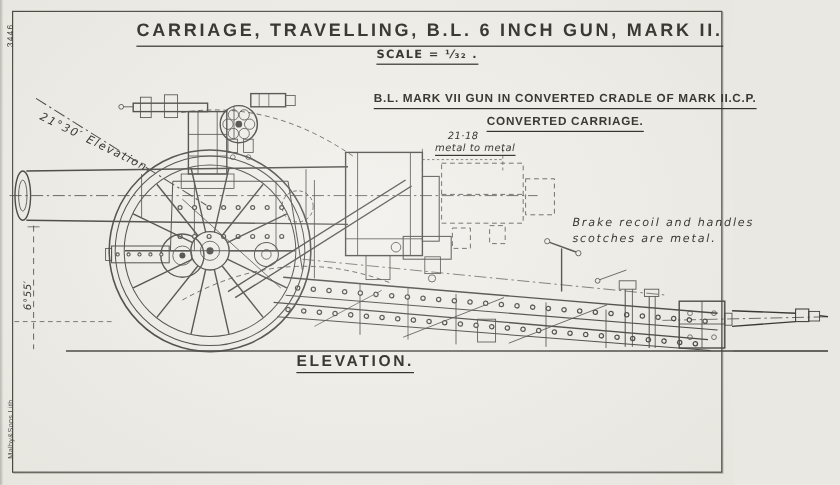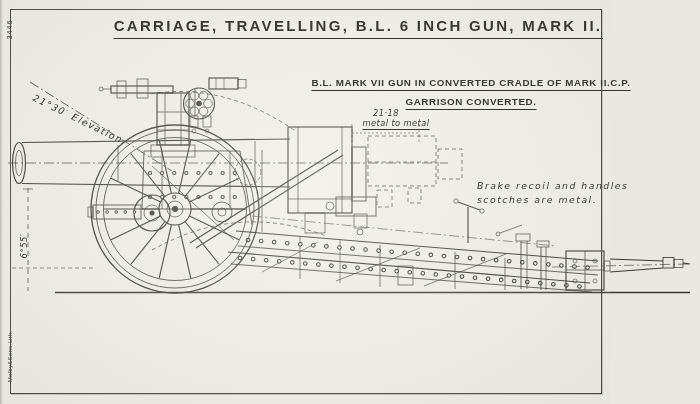--- a/index.html
+++ b/index.html
@@ -241,36 +241,38 @@
       <circle class="ink w06" cx="207" cy="131" r="2"></circle>
       <line class="ink w07" x1="195" y1="89" x2="195" y2="116"></line>
     </g>
 
     <g>
       <line class="ink w13" x1="55" y1="292.5" x2="690" y2="292.5"></line>
     </g>
   </svg>
 
   <div class="lbl title">CARRIAGE, TRAVELLING, B.L. 6 INCH GUN, MARK II.</div>
+  <div class="lbl scale">SCALE = ¹⁄₃₂ .</div>
 
   <div class="lbl subtitle">
     <span class="l1">B.L. MARK VII GUN IN CONVERTED CRADLE OF MARK II.C.P.</span><br>
-    <span class="l2">GARRISON CONVERTED.</span>
+    <span class="l2">CONVERTED CARRIAGE.</span>
   </div>
 
   <div class="lbl hand brake-note">
     <div>Brake recoil and handles</div>
     <div>scotches are metal.</div>
   </div>
 
   <div class="lbl hand elev-angle">21°30′ Elevation.</div>
 
   <div class="lbl hand mtm">
     <div>21·18</div>
     <div class="u">metal to metal</div>
   </div>
 
   <div class="lbl hand depress">6°55′</div>
 
+  <div class="lbl view-lbl">ELEVATION.</div>
 
   <div class="lbl plate-no">3446</div>
   <div class="lbl printer">Malby&amp;Sons.Lith.</div>
 </div>
 
 </body></html>

